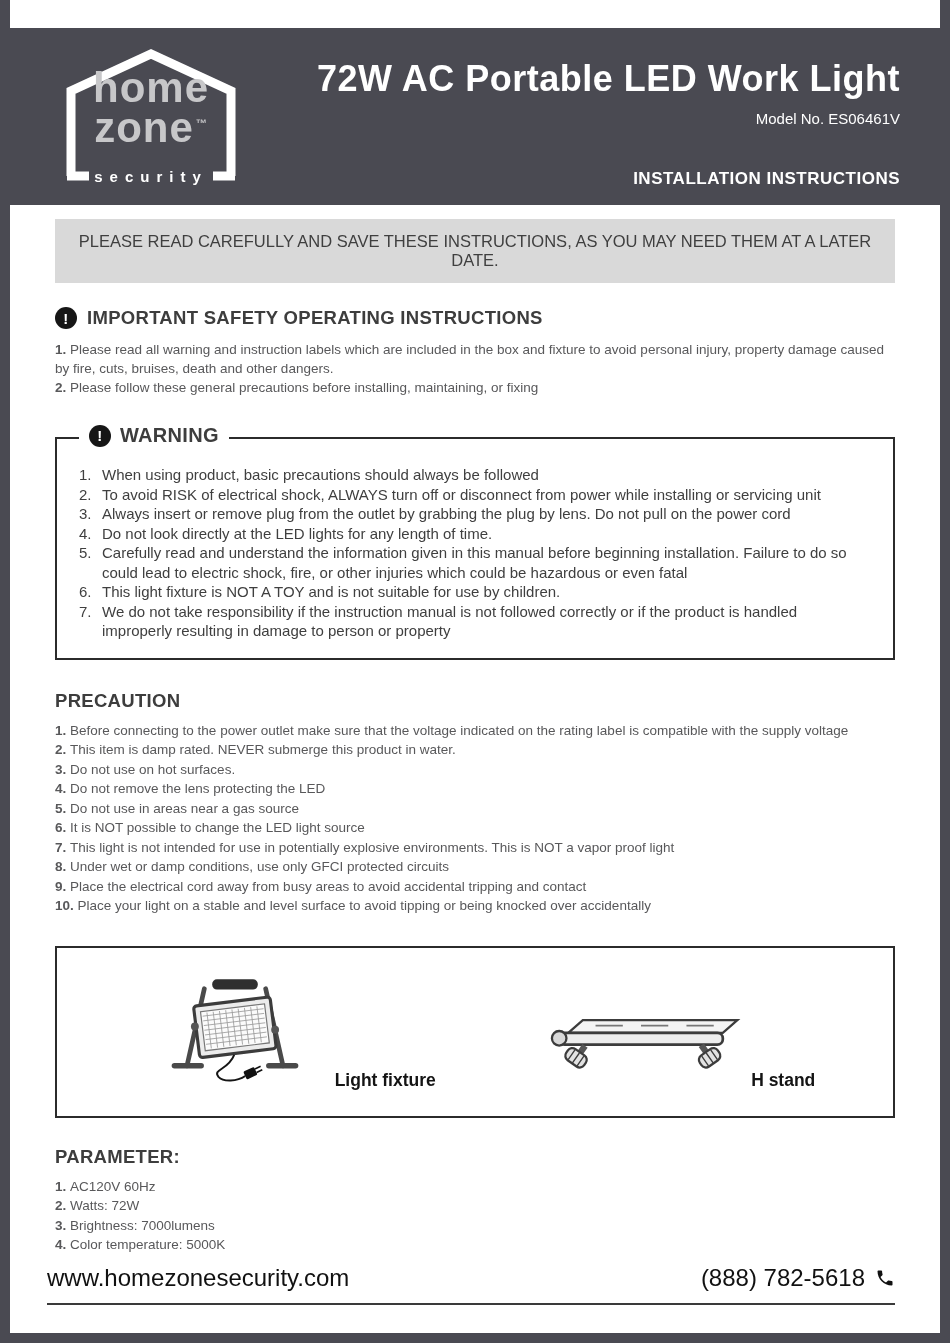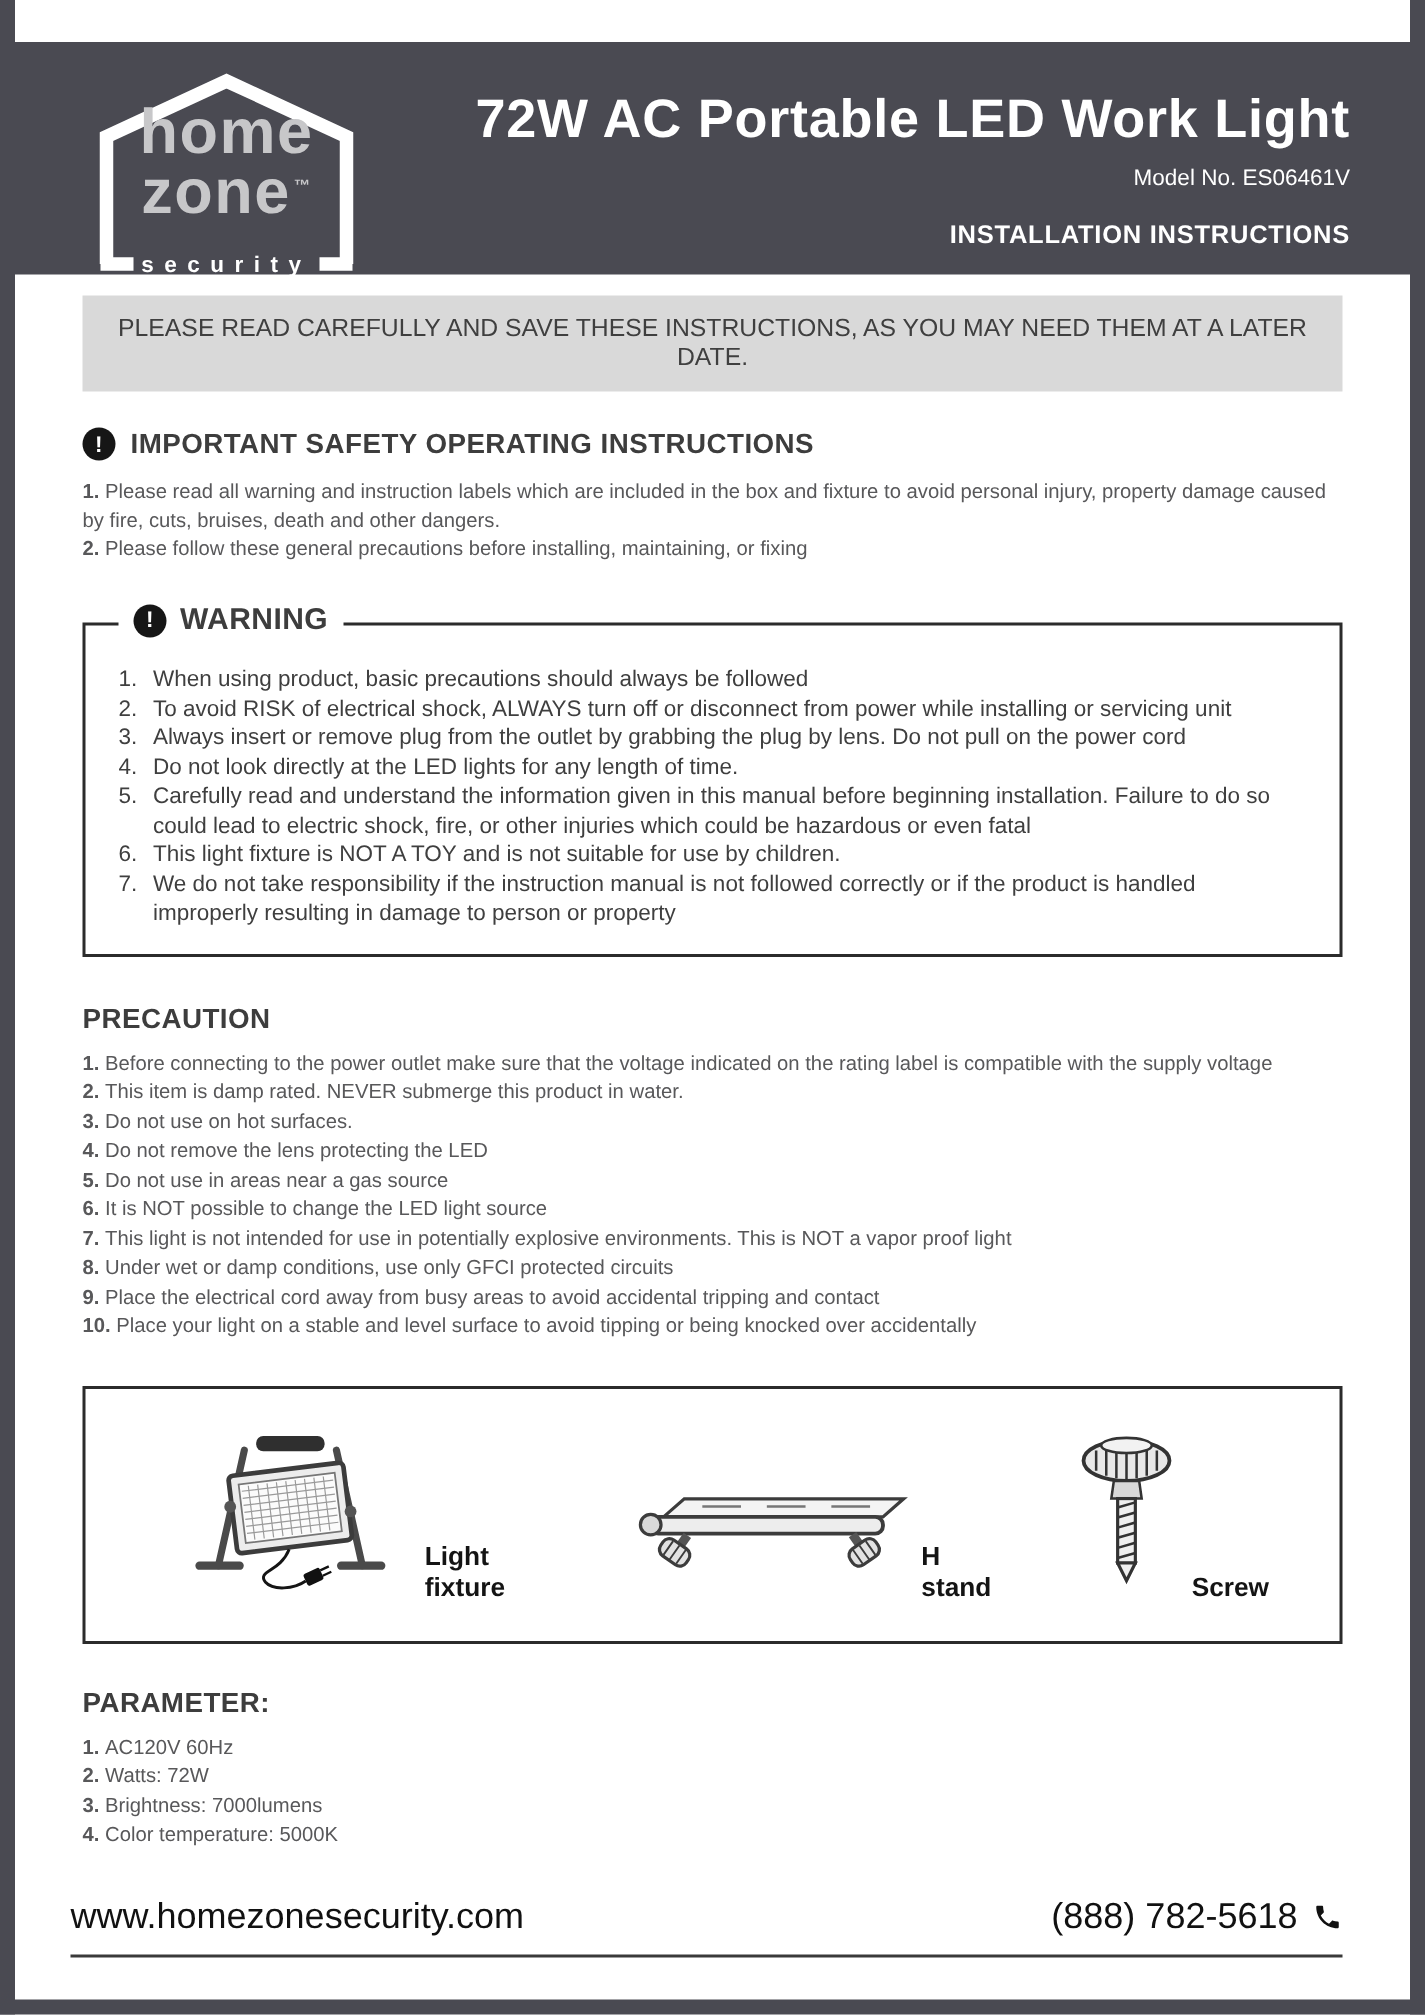--- a/index.html
+++ b/index.html
@@ -12,21 +12,21 @@
     border-left: 10px solid #4a4a52;
     border-right: 10px solid #4a4a52;
     border-bottom: 10px solid #4a4a52;
     font-family: "Liberation Sans", sans-serif;
     overflow: hidden;
   }
   .top-gap { height: 28px; }
 
   
   .hdr {
-    height: 155px;
+    height: 177px;
     background: #4a4a52;
     display: flex;
     padding: 0 40px 0 45px;
   }
   .logo {
     position: relative;
     width: 192px;
     height: 142px;
     margin-top: 17px;
     flex: 0 0 auto;
@@ -295,32 +295,20 @@
           </g>
           <g transform="translate(186,60) rotate(-35)">
             <rect x="-3" y="0" width="7" height="9" fill="#555"></rect>
             <rect x="-12" y="9" width="24" height="15" rx="6" fill="#e2e2e2" stroke="#3c3c3c" stroke-width="2.5"></rect>
             <path d="M-6 10 V23 M0 10 V24 M6 10 V23" stroke="#3c3c3c" stroke-width="1.5"></path>
           </g>
         </svg>
         <figcaption>H stand</figcaption>
       </figure>
 
-      <figure>
-        <svg width="86" height="118" viewBox="0 0 100 140">
-          <ellipse cx="50" cy="27" rx="34" ry="16" fill="#e8e8e8" stroke="#333" stroke-width="3"></ellipse>
-          <path d="M26 19 V35 M34 15 V39 M42 13 V41 M50 12 V42 M58 13 V41 M66 15 V39 M74 19 V35" stroke="#333" stroke-width="2"></path>
-          <ellipse cx="50" cy="15" rx="20" ry="6" fill="#f2f2f2" stroke="#333" stroke-width="2"></ellipse>
-          <path d="M40 43 L38 57 L62 57 L60 43 Z" fill="#d8d8d8" stroke="#333" stroke-width="2"></path>
-          <rect x="43" y="57" width="14" height="51" fill="#efefef" stroke="#333" stroke-width="2.5"></rect>
-          <path d="M43 64 L57 60 M43 72 L57 68 M43 80 L57 76 M43 88 L57 84 M43 96 L57 92 M43 104 L57 100" stroke="#333" stroke-width="2"></path>
-          <path d="M43 108 L57 108 L50 122 Z" fill="#efefef" stroke="#333" stroke-width="2.5"></path>
-        </svg>
-        <figcaption>Screw</figcaption>
-      </figure>
 
     </div>
   </section>
 
   <section class="parameter">
     <h3 class="sec">PARAMETER:</h3>
     <ol class="numlist flush">
       <li>AC120V 60Hz</li>
       <li>Watts: 72W</li>
       <li>Brightness: 7000lumens</li>

